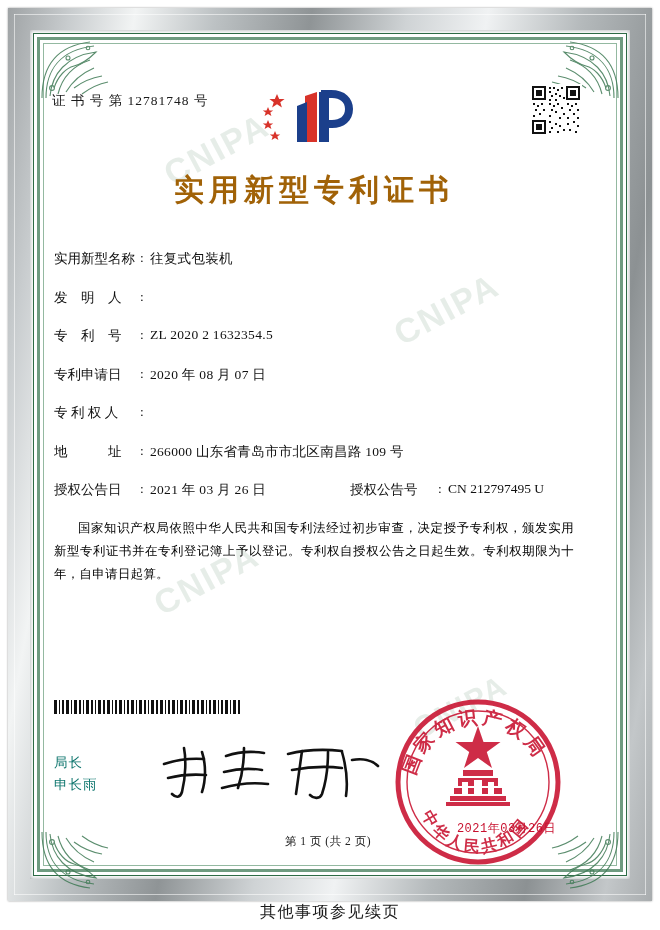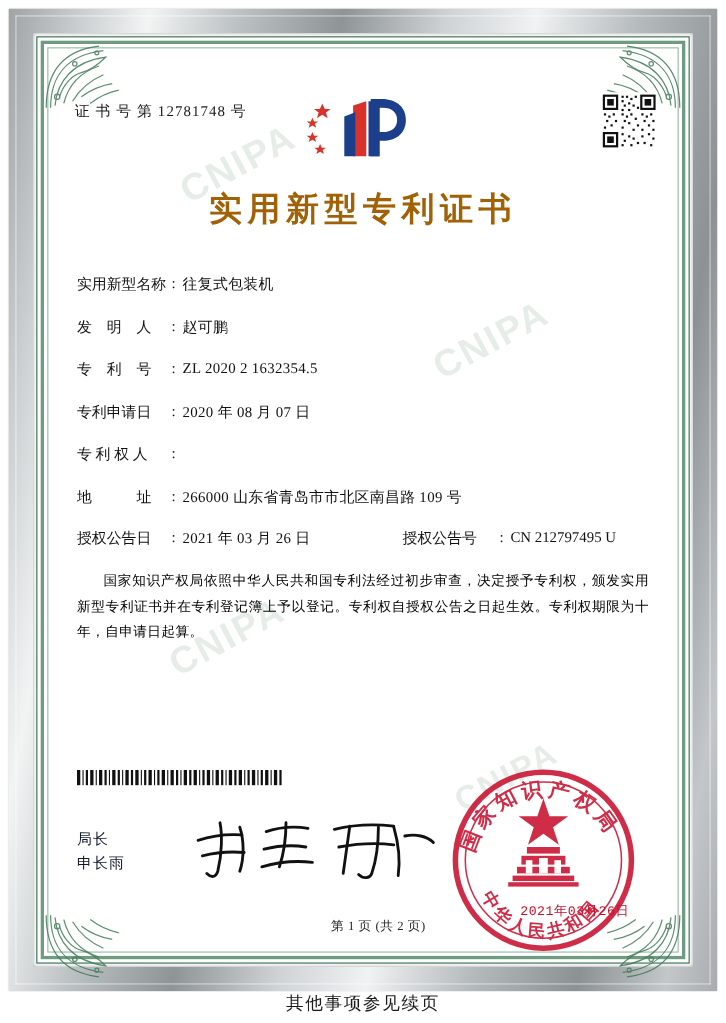--- a/index.html
+++ b/index.html
@@ -92,21 +92,21 @@
     white-space: nowrap;
   }
   .wm1 { left: 160px; top: 130px; font-size: 34px; }
   .wm2 { left: 390px; top: 290px; font-size: 34px; }
   .wm3 { left: 150px; top: 560px; font-size: 34px; }
   .wm4 { left: 410px; top: 690px; font-size: 30px; }
 
   
   .content {
     position: absolute;
-    left: 52px; top: 52px;
+    left: 36px; top: 52px;
     width: 556px; height: 805px;
   }
 
   
   .cert-no {
     position: absolute;
     left: 16px; top: 40px;
     font-size: 13.5px;
     color: #1a1a1a;
     letter-spacing: 1px;
@@ -195,21 +195,21 @@
     left: 18px; top: 648px;
     width: 190px; height: 14px;
   }
 
   
   .director {
     position: absolute;
     left: 18px; top: 700px;
     font-size: 13.5px;
     line-height: 22px;
-    color: #0f172a;
+    color: #0f766e;
     letter-spacing: 1px;
   }
   .signature {
     position: absolute;
     left: 120px; top: 690px;
     width: 230px; height: 60px;
   }
 
   
   .seal {
@@ -412,21 +412,20 @@
 
       <div class="field-row">
         <span class="field-label">实用新型名称</span>
         <span class="field-colon">:</span>
         <span class="field-value">往复式包装机</span>
       </div>
 
       <div class="field-row">
         <span class="field-label">发　明　人</span>
         <span class="field-colon">:</span>
-        <span class="field-value">赵可鹏</span>
       </div>
 
       <div class="field-row">
         <span class="field-label">专　利　号</span>
         <span class="field-colon">:</span>
         <span class="field-value">ZL 2020 2 1632354.5</span>
       </div>
 
       <div class="field-row">
         <span class="field-label">专利申请日</span>

